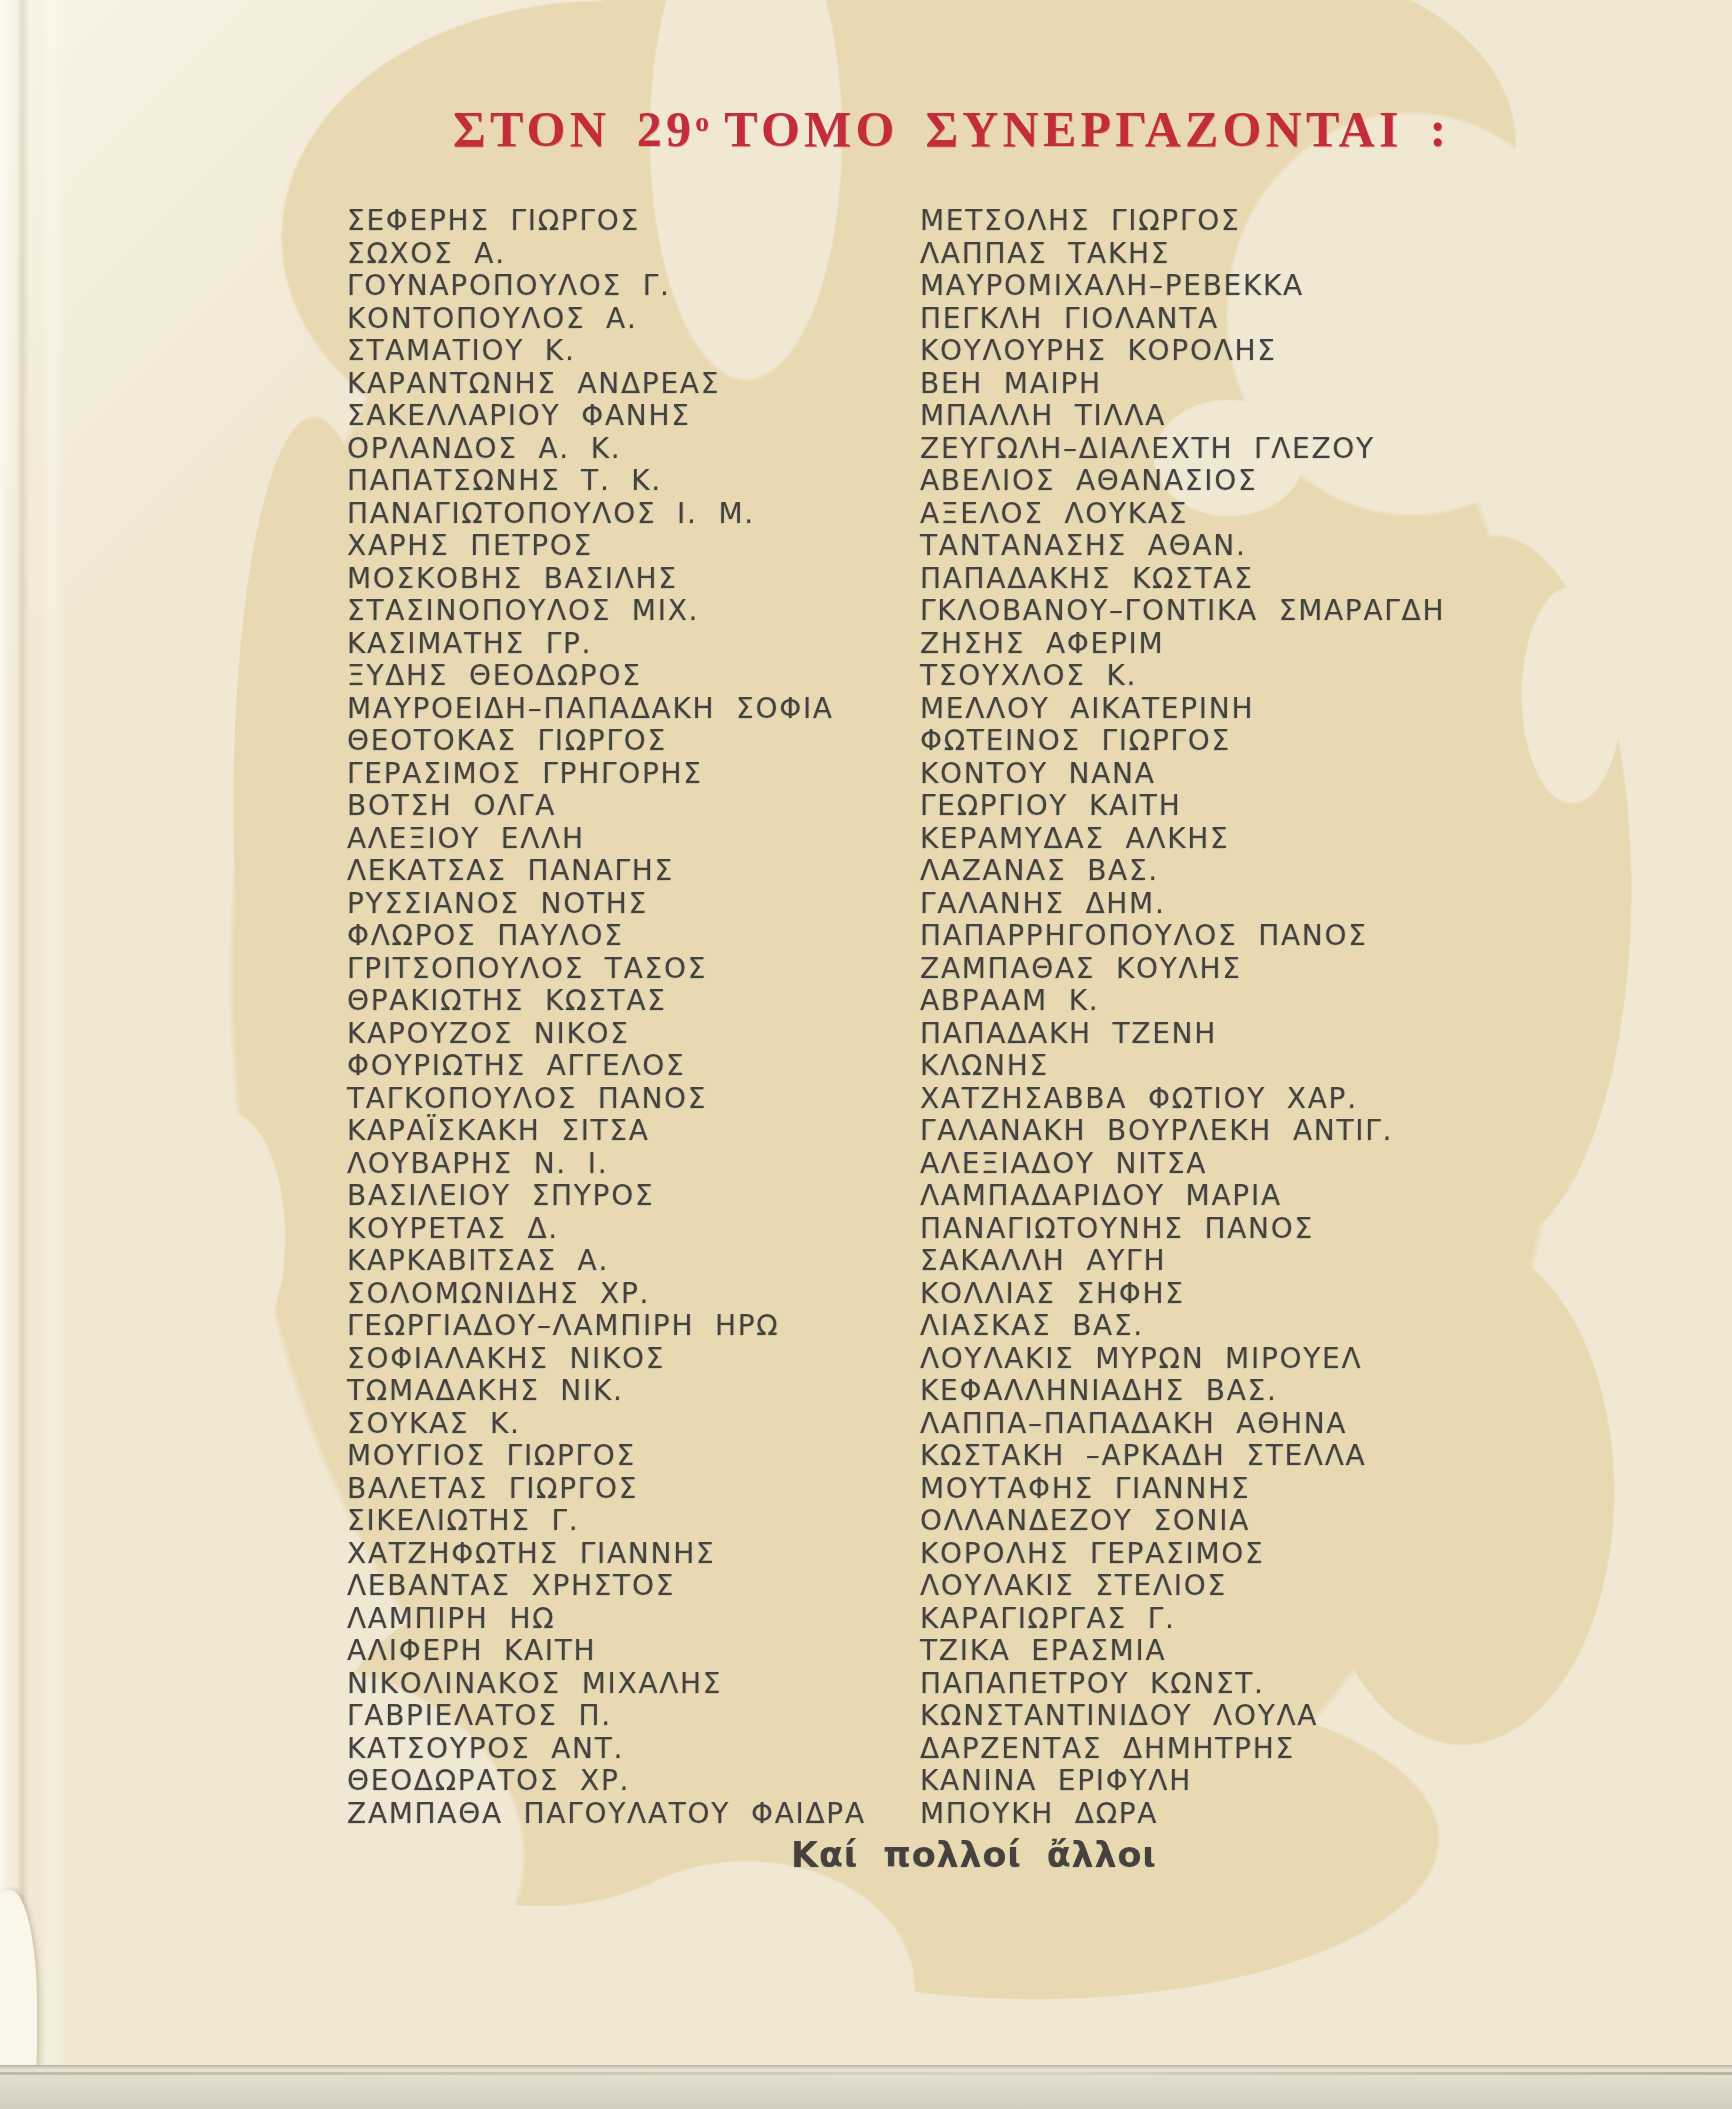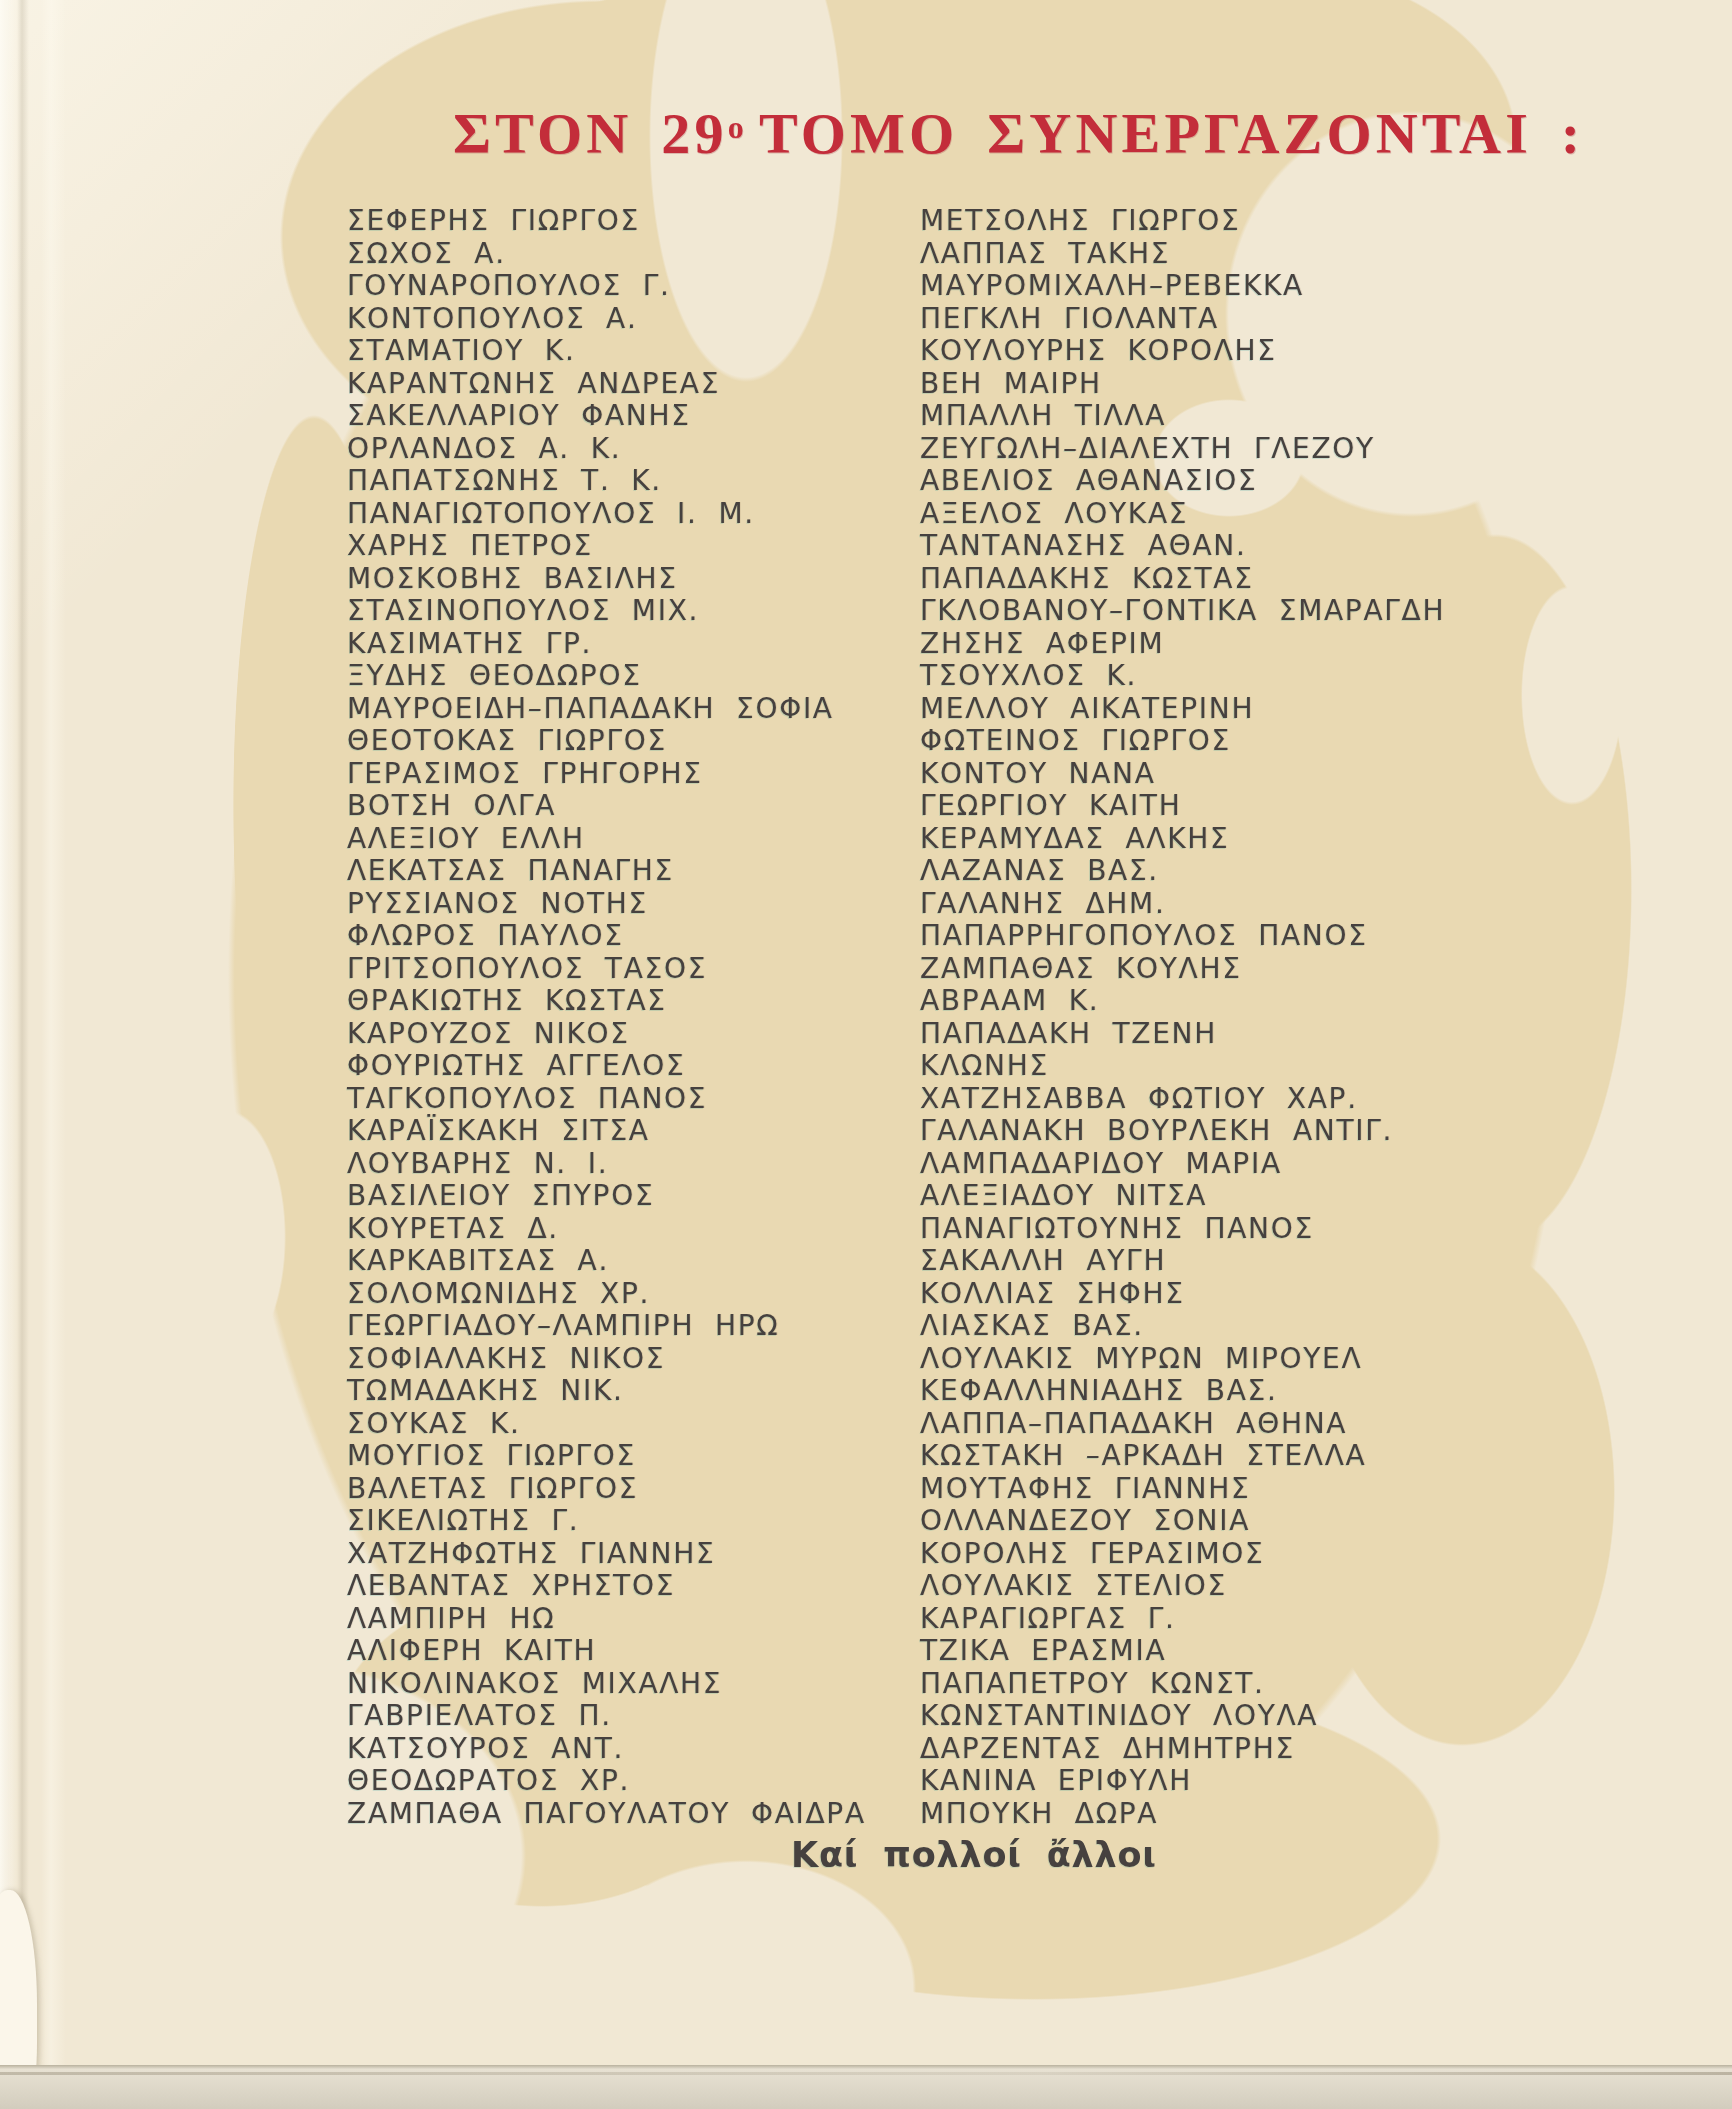--- a/index.html
+++ b/index.html
@@ -71,21 +71,21 @@
     left: 0; top: 6.8px;
     width: 100%; height: 3.4px;
     background: linear-gradient(90deg, rgba(125,115,92,.35), rgba(125,115,92,.12) 60%, rgba(125,115,92,.4));
   }
   .title {
     position: absolute;
     left: 453px; top: 100px;
     margin: 0;
     font-family: "Liberation Serif", "DejaVu Serif", serif;
     font-weight: bold;
-    font-size: 58px;
+    font-size: 50px;
     letter-spacing: 4.2px;
     word-spacing: 10.2px;
     color: var(--title_red, #c32d3a);
     white-space: nowrap;
     text-shadow: 0.8px 0.8px 0 rgba(160,40,50,.25);
   }
   .title .sup {
     font-size: 0.55em;
     vertical-align: 15.3px;
     letter-spacing: 1.7px;
@@ -202,22 +202,22 @@
       <div class="name-row">ΚΕΡΑΜΥΔΑΣ ΑΛΚΗΣ</div>
       <div class="name-row">ΛΑΖΑΝΑΣ ΒΑΣ.</div>
       <div class="name-row">ΓΑΛΑΝΗΣ ΔΗΜ.</div>
       <div class="name-row">ΠΑΠΑΡΡΗΓΟΠΟΥΛΟΣ ΠΑΝΟΣ</div>
       <div class="name-row">ΖΑΜΠΑΘΑΣ ΚΟΥΛΗΣ</div>
       <div class="name-row">ΑΒΡΑΑΜ Κ.</div>
       <div class="name-row">ΠΑΠΑΔΑΚΗ ΤΖΕΝΗ</div>
       <div class="name-row">ΚΛΩΝΗΣ</div>
       <div class="name-row">ΧΑΤΖΗΣΑΒΒΑ ΦΩΤΙΟΥ ΧΑΡ.</div>
       <div class="name-row">ΓΑΛΑΝΑΚΗ ΒΟΥΡΛΕΚΗ ΑΝΤΙΓ.</div>
+      <div class="name-row">ΑΛΕΞΙΑΔΟΥ ΝΙΤΣΑ</div>
       <div class="name-row">ΛΑΜΠΑΔΑΡΙΔΟΥ ΜΑΡΙΑ</div>
-      <div class="name-row">ΑΛΕΞΙΑΔΟΥ ΝΙΤΣΑ</div>
       <div class="name-row">ΠΑΝΑΓΙΩΤΟΥΝΗΣ ΠΑΝΟΣ</div>
       <div class="name-row">ΣΑΚΑΛΛΗ ΑΥΓΗ</div>
       <div class="name-row">ΚΟΛΛΙΑΣ ΣΗΦΗΣ</div>
       <div class="name-row">ΛΙΑΣΚΑΣ ΒΑΣ.</div>
       <div class="name-row">ΛΟΥΛΑΚΙΣ ΜΥΡΩΝ ΜΙΡΟΥΕΛ</div>
       <div class="name-row">ΚΕΦΑΛΛΗΝΙΑΔΗΣ ΒΑΣ.</div>
       <div class="name-row">ΛΑΠΠΑ–ΠΑΠΑΔΑΚΗ ΑΘΗΝΑ</div>
       <div class="name-row">ΚΩΣΤΑΚΗ –ΑΡΚΑΔΗ ΣΤΕΛΛΑ</div>
       <div class="name-row">ΜΟΥΤΑΦΗΣ ΓΙΑΝΝΗΣ</div>
       <div class="name-row">ΟΛΛΑΝΔΕΖΟΥ ΣΟΝΙΑ</div>

